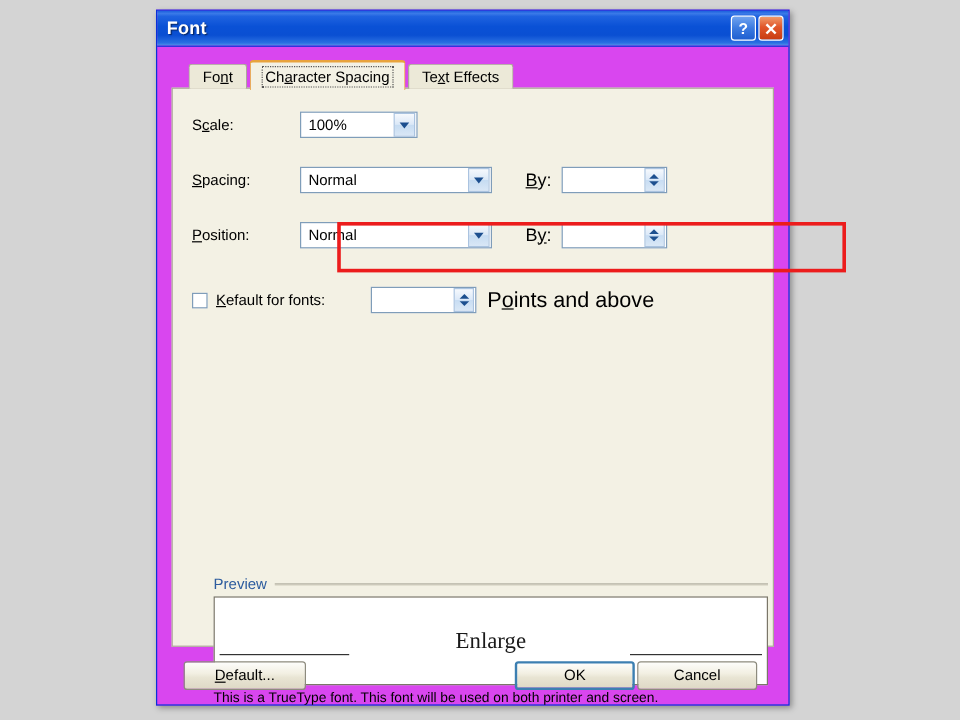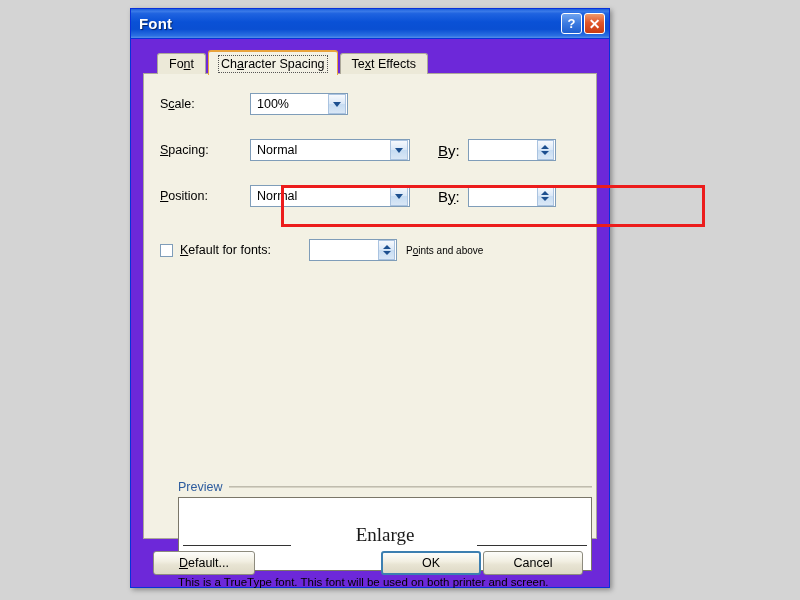--- a/index.html
+++ b/index.html
@@ -13,23 +13,23 @@
     font-family: "Liberation Sans", sans-serif;
     overflow: hidden;
     position: relative;
   }
 
   
   #dialog {
     position: absolute;
     left: 130px;
     top: 8px;
-    width: 480px;
+    width: 528px;
     height: 580px;
-    background: #6d28d9;
+    background: #d946ef;
     border: 1px solid #0831d9;
     box-sizing: border-box;
     box-shadow: 2px 2px 5px rgba(0,0,0,0.35);
   }
 
   
   #titlebar {
     height: 30px;
     background: linear-gradient(to bottom,
         #1b5fdd 0%, #3a7ae8 8%, #1f63e0 16%,
@@ -256,21 +256,21 @@
     margin-right: 7px;
     cursor: pointer;
     flex: none;
   }
   #kerning-label {
     font-size: 12.5px;
     color: #000;
     margin-right: 38px;
   }
   #points-label {
-    font-size: 10px;
+    font-size: 18px;
     color: #000;
     margin-left: 9px;
   }
 
   
   #highlight-box {
     position: absolute;
     left: 150px;
     top: 146px;
     width: 424px;

